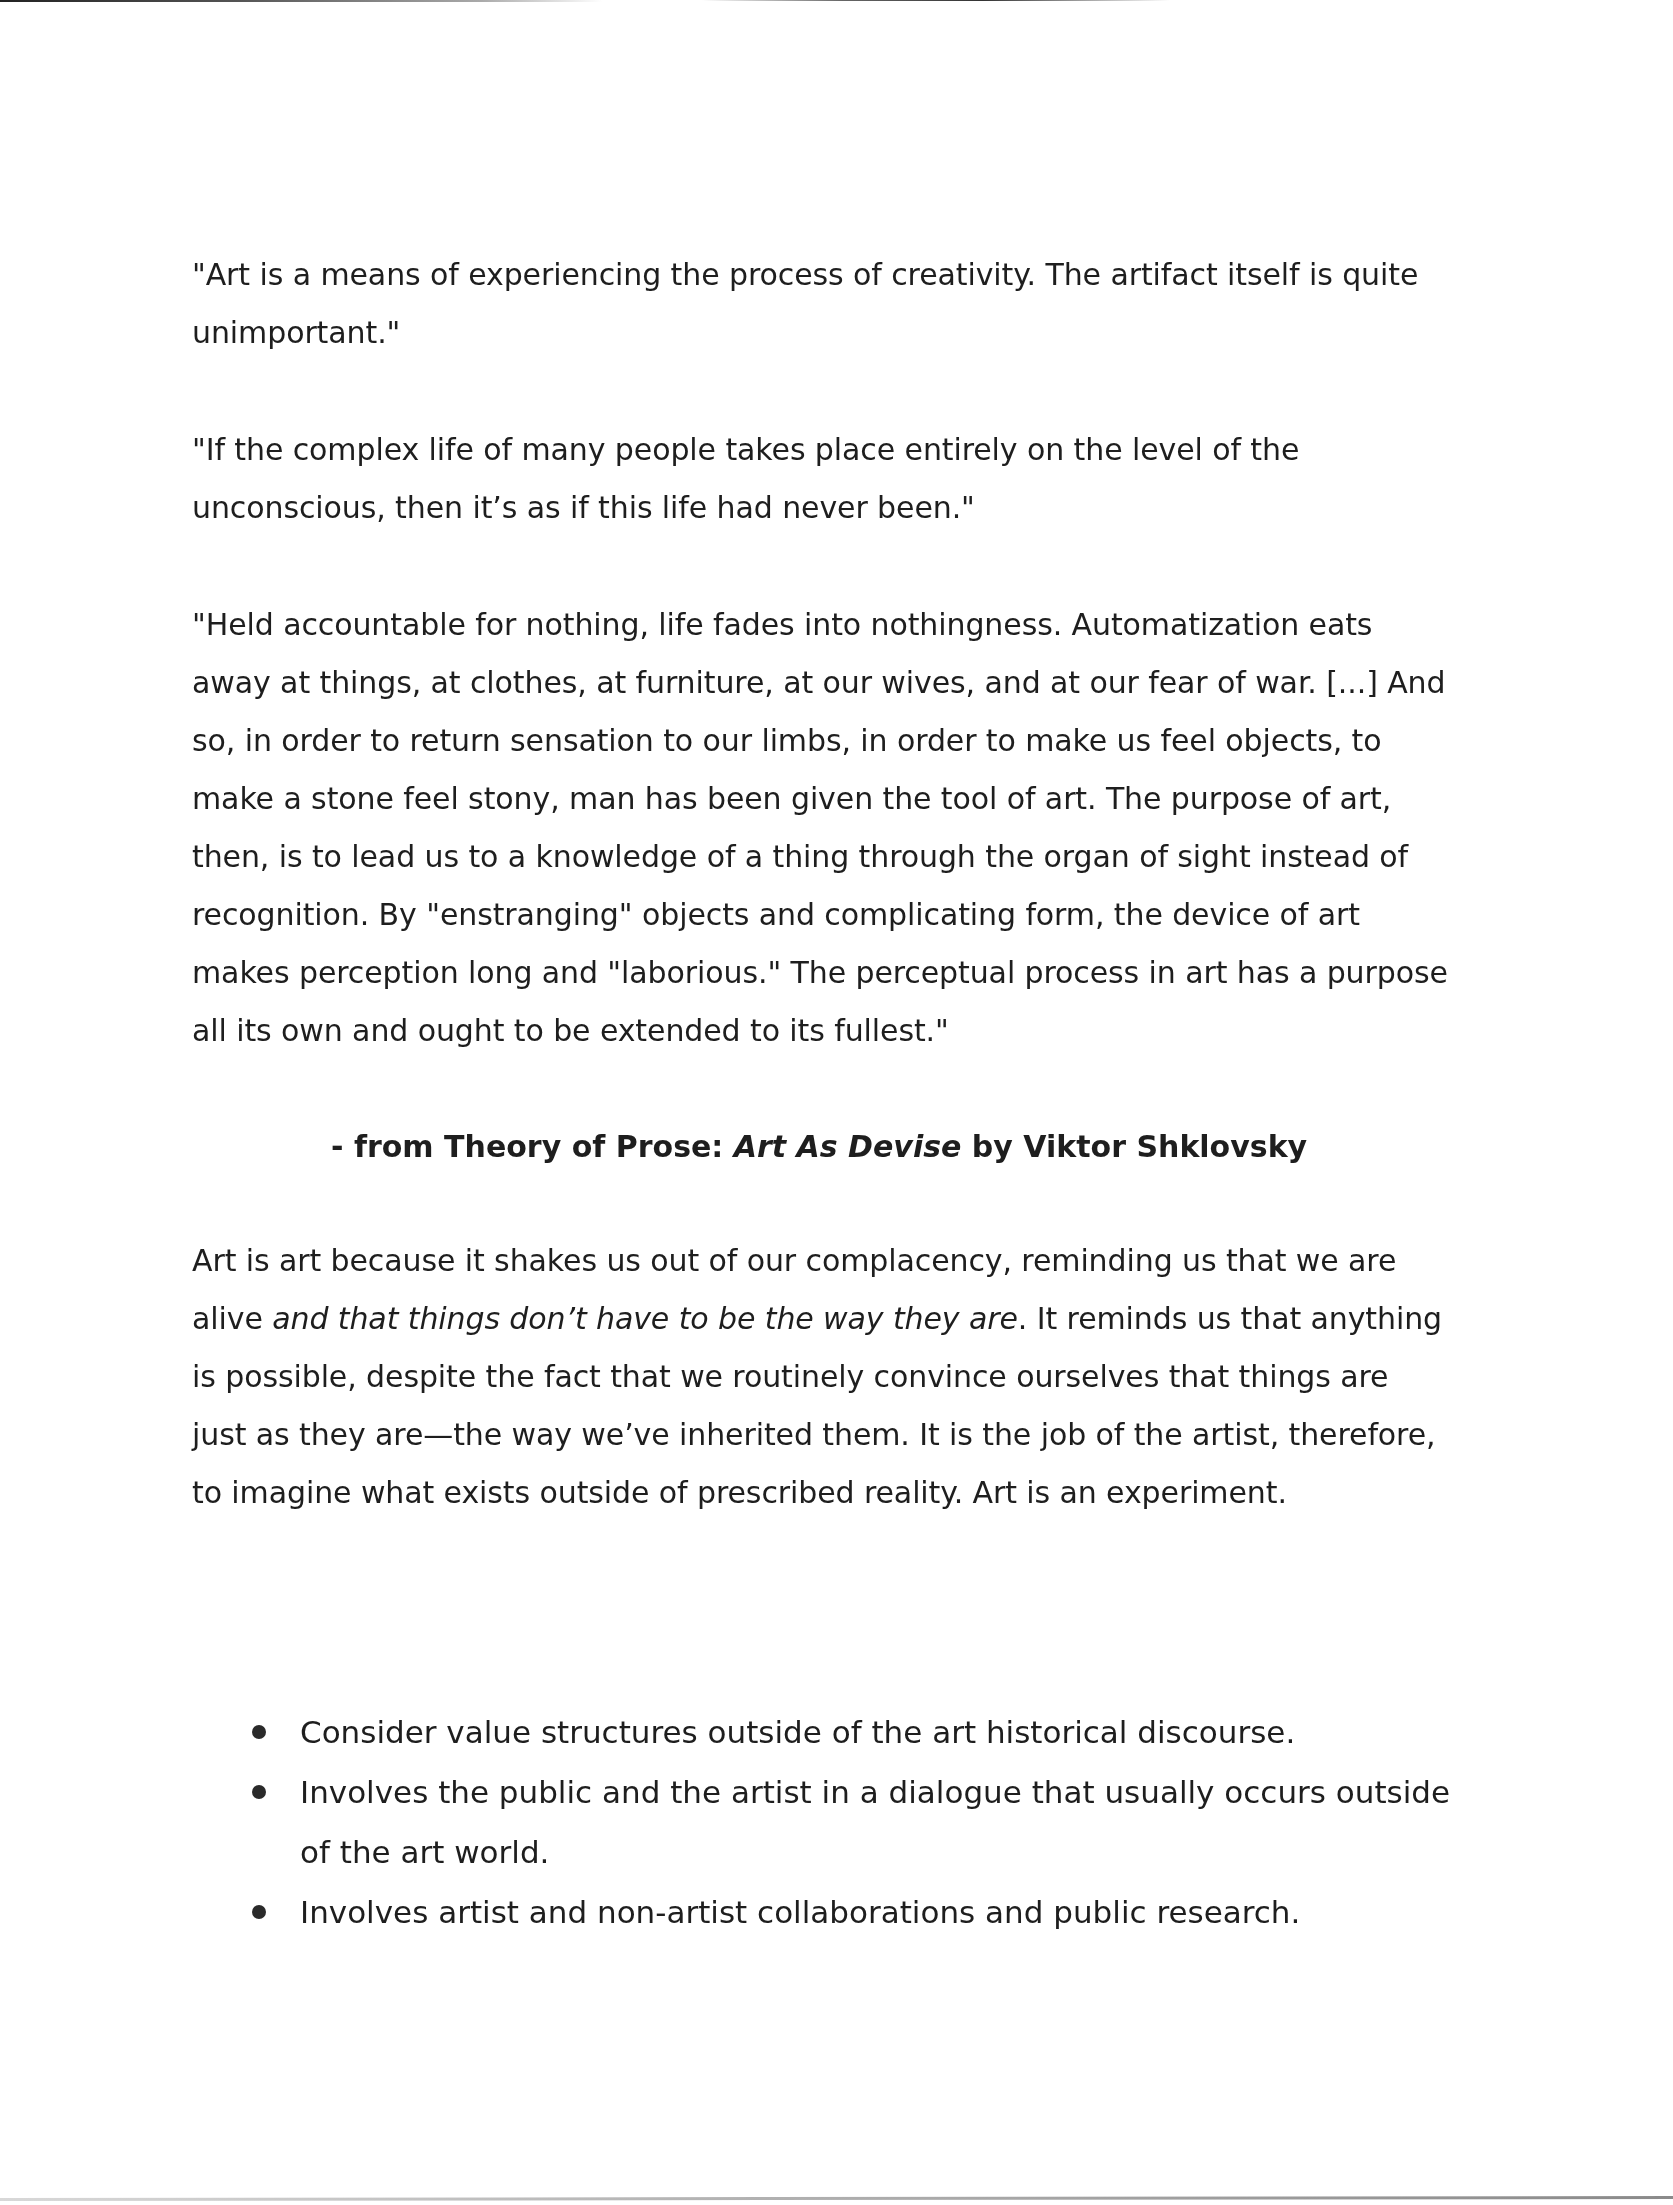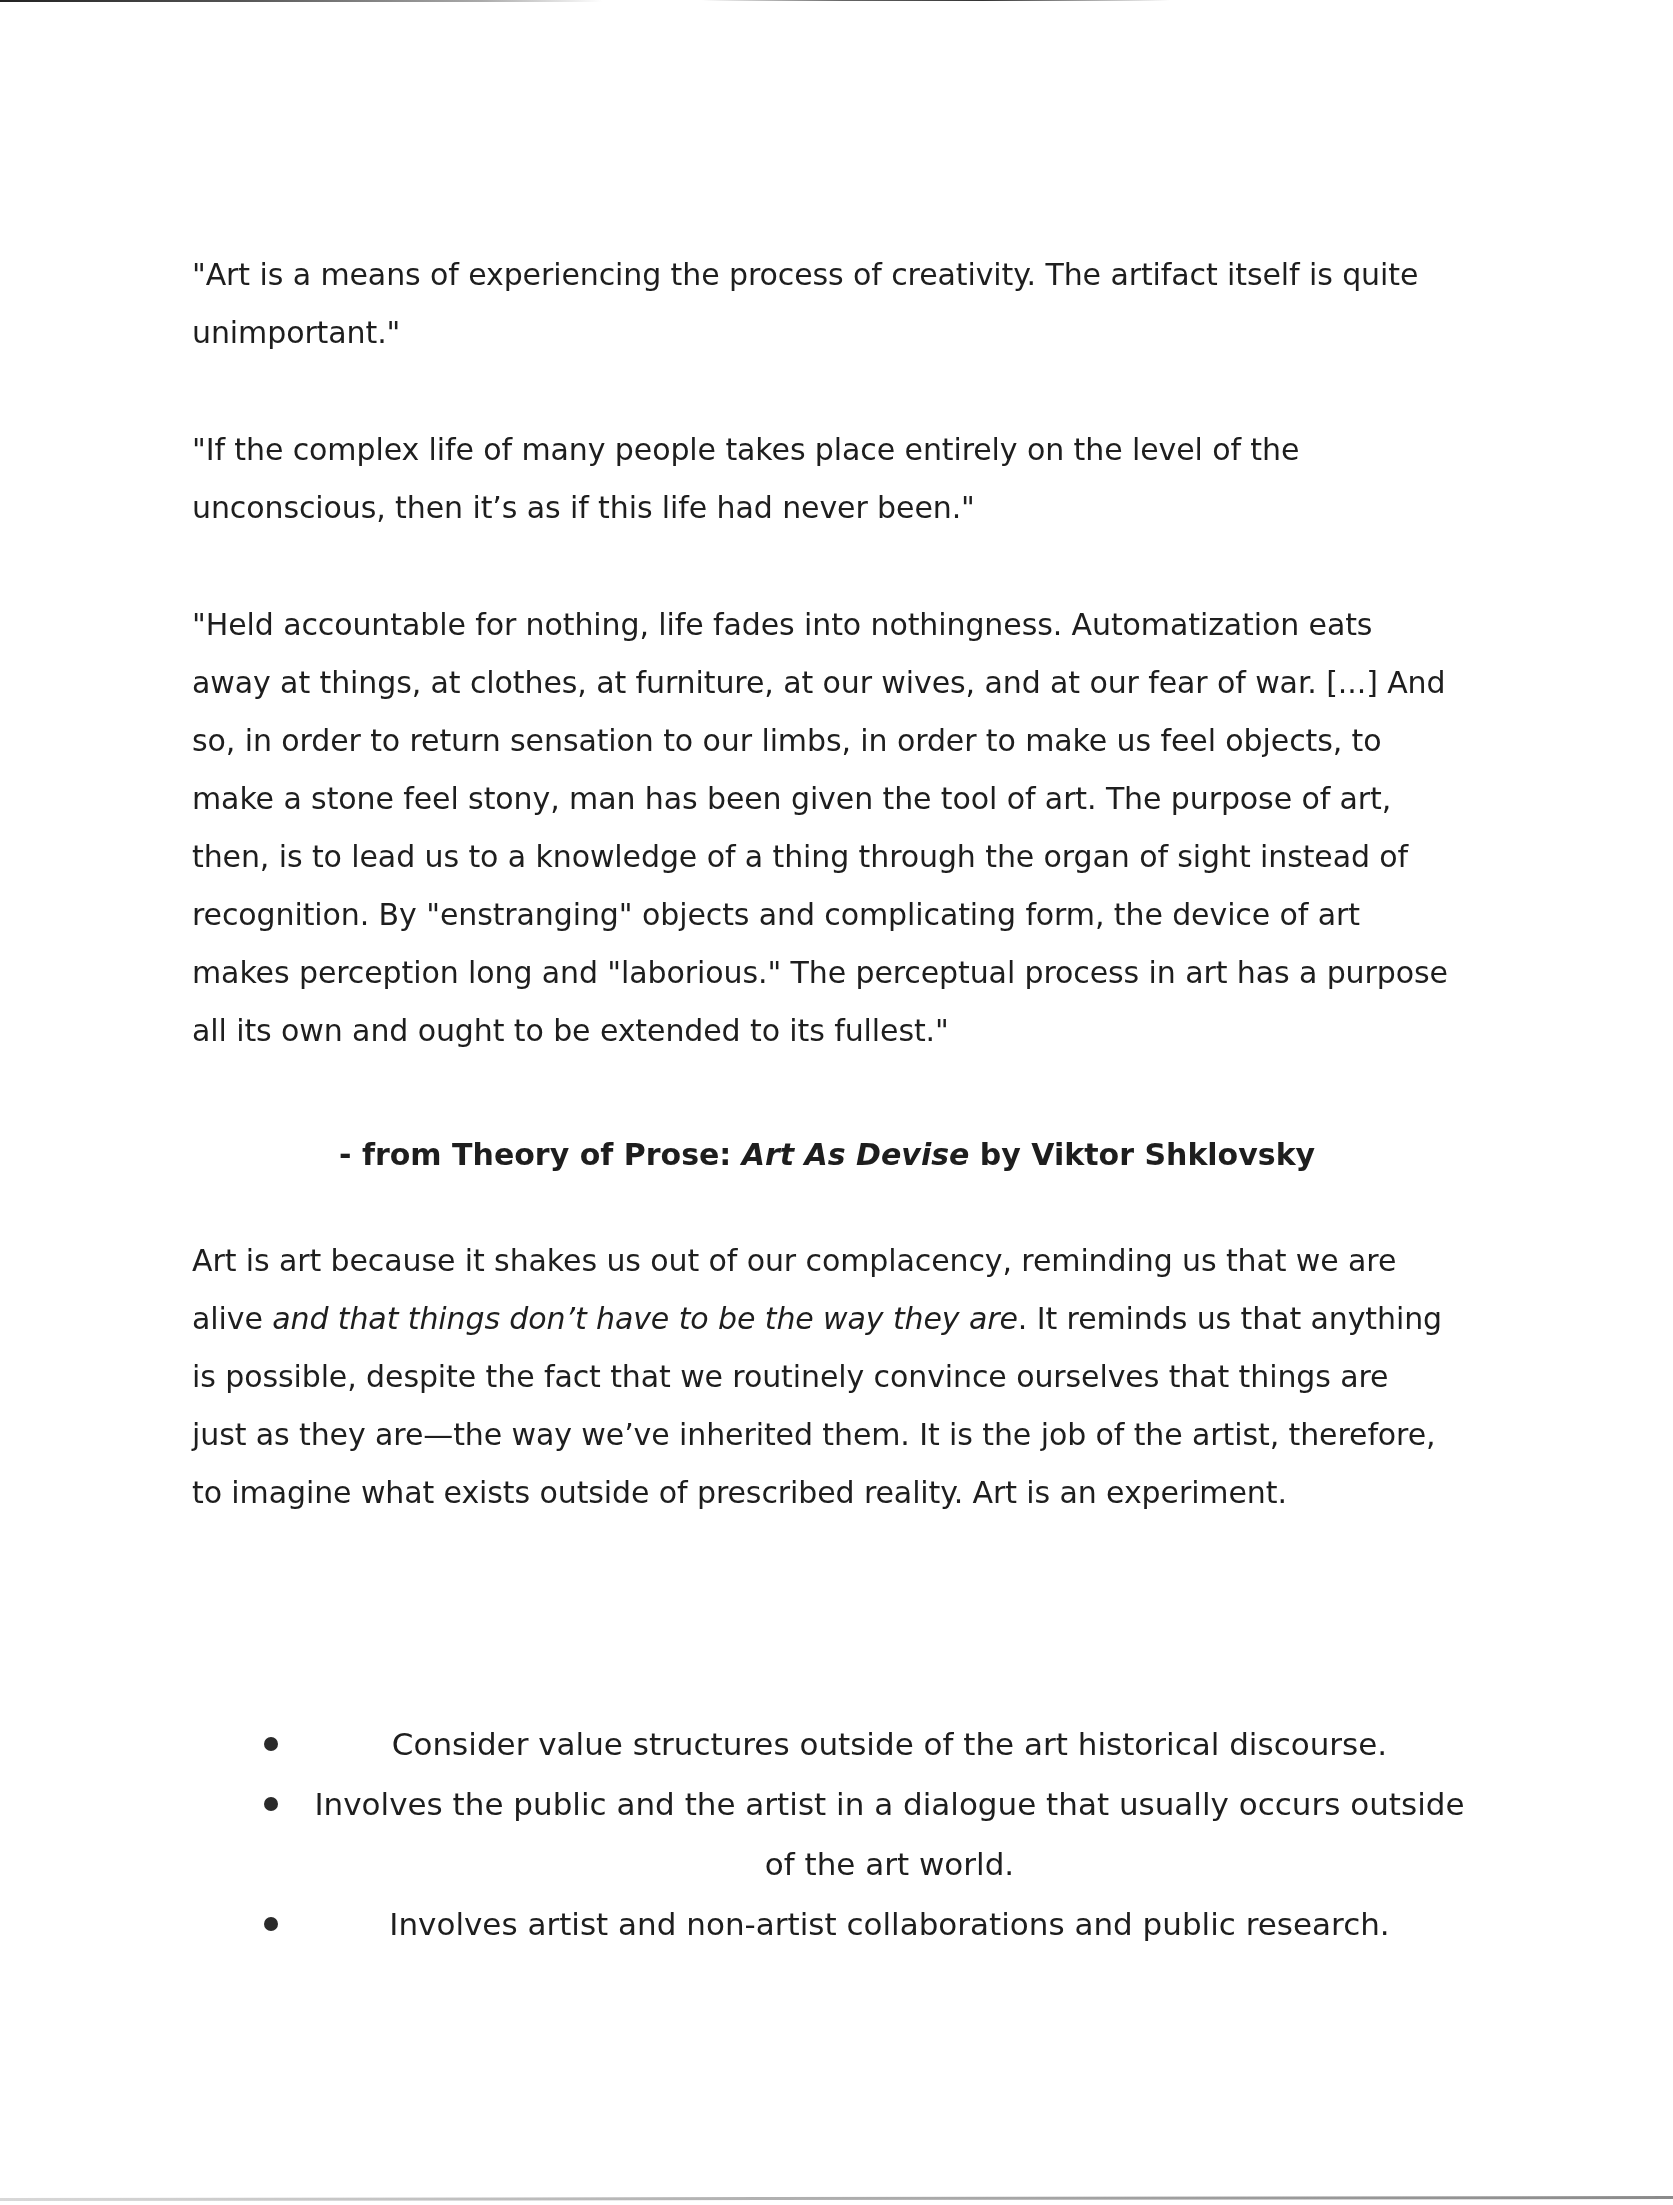--- a/index.html
+++ b/index.html
@@ -60,39 +60,38 @@
     .para-1 { top: 246px; }
     .para-2 { top: 421px; }
     .para-3 { top: 596px; }
     .attribution {
       position: absolute;
       left: 331px;
       top: 1118px;
       font-size: 30px;
       line-height: 58px;
       font-weight: bold;
-      margin: 8px;
+      margin: 0;
       white-space: nowrap;
     }
     .attribution .title-italic {
       font-style: italic;
     }
     .para-4 { top: 1232px; }
     .para-4 .emph { font-style: italic; }
     .bullet-list {
       position: absolute;
       left: 247px;
       top: 1698px;
       width: 1204px;
-      margin: 16px;
+      margin: 4px;
       padding: 0;
       list-style: none;
       font-size: 31px;
       line-height: 60px;
-      text-align: center;
     }
     .bullet-item {
       position: relative;
       padding-left: 49px;
     }
     .bullet-dot {
       position: absolute;
       left: 1.3px;
       top: 23px;
       width: 14px;

